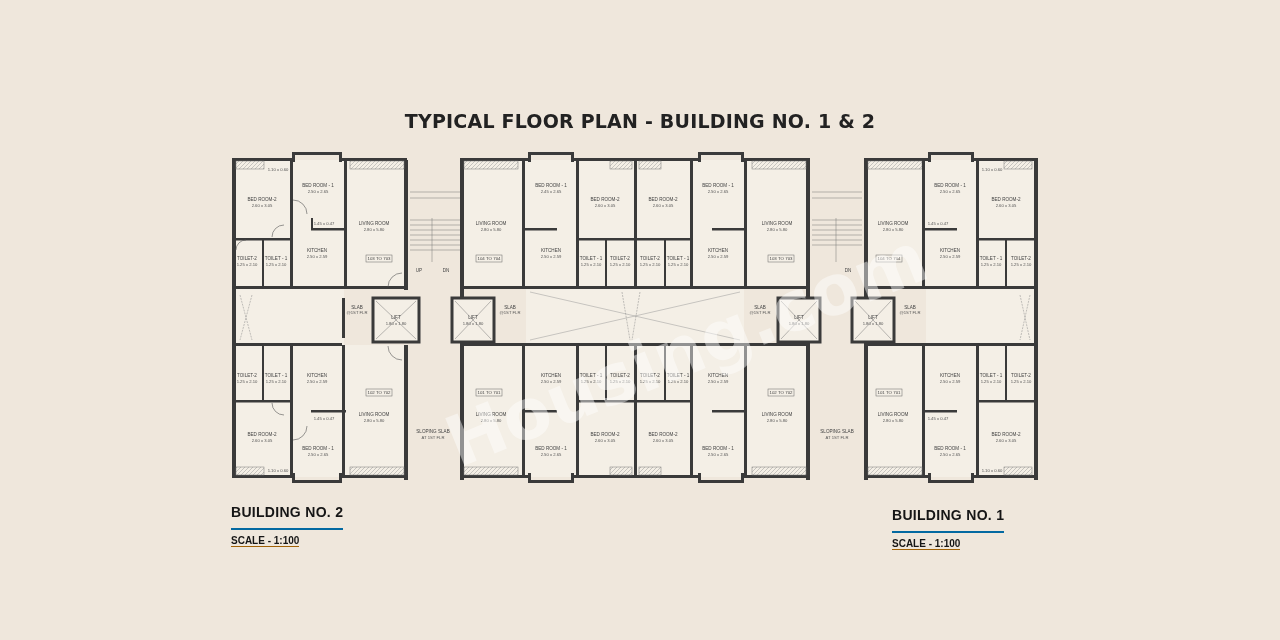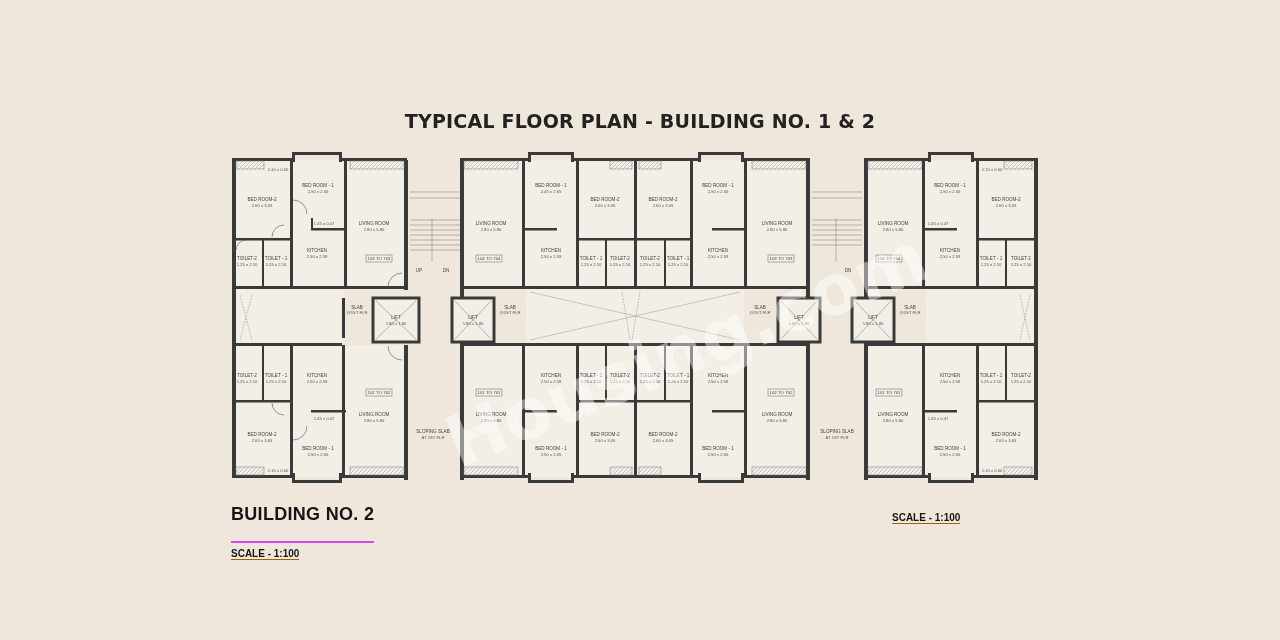--- a/index.html
+++ b/index.html
@@ -1,20 +1,20 @@
 <!DOCTYPE html>
 <html><head>
 <meta charset="utf-8">
 <style>
   html, body { margin:0; padding:0; }
   body { width:1280px; height:640px; background:#efe7dc; position:relative; overflow:hidden; font-family:"Liberation Sans", sans-serif; color:#1e1e1e; }
   .title { position:absolute; left:0; width:1280px; top:110px; text-align:center; font-family:"DejaVu Sans", sans-serif; font-weight:bold; font-size:19px; letter-spacing:0.2px; color:#222; }
   svg.plan { position:absolute; left:0; top:0; }
   .bldg-label { position:absolute; font-family:"Liberation Sans", sans-serif; font-weight:bold; color:#151515; }
-  .bldg-label .name { font-size:18px; display:block; border-bottom:2px solid #d946ef; padding-bottom:16px; letter-spacing:0.3px; }
+  .bldg-label .name { font-size:14px; display:block; border-bottom:2px solid #0369a1; padding-bottom:8px; letter-spacing:0.3px; }
   .bldg-label .scale { font-size:10px; display:inline-block; border-bottom:1px solid #a16207; margin-top:2px; }
   .rl { font-family:"Liberation Sans", sans-serif; font-size:4.6px; fill:#444; text-anchor:middle; }
   .rs { font-family:"Liberation Sans", sans-serif; font-size:4.2px; fill:#555; text-anchor:middle; }
   .flat { font-family:"Liberation Sans", sans-serif; font-size:4.4px; fill:#444; text-anchor:middle; }
   .wm { font-family:"DejaVu Sans", sans-serif; font-size:70px; fill:#ffffff; fill-opacity:0.45; font-weight:bold; }
 </style>
 </head>
 <body>
 
 <div class="title">TYPICAL FLOOR PLAN - BUILDING NO. 1 &amp; 2</div>
@@ -362,14 +362,15 @@
 
   <text class="wm" x="420" y="390" transform="rotate(-22 640 330)">Housing.com</text>
 </svg>
 
 <div class="bldg-label" style="left:231px; top:504px;">
   <span class="name">BUILDING NO. 2</span>
   <span class="scale">SCALE - 1:100</span>
 </div>
 
 <div class="bldg-label" style="left:892px; top:507px;">
+  <span class="name">BUILDING NO. 1</span>
   <span class="scale">SCALE - 1:100</span>
 </div>
 
 </body></html>

